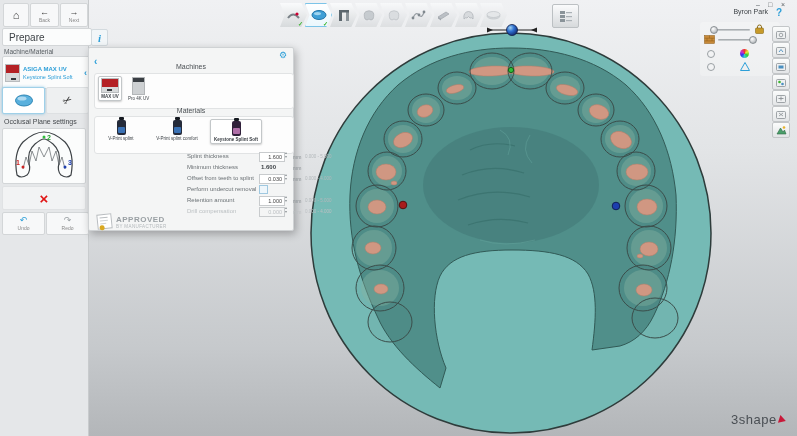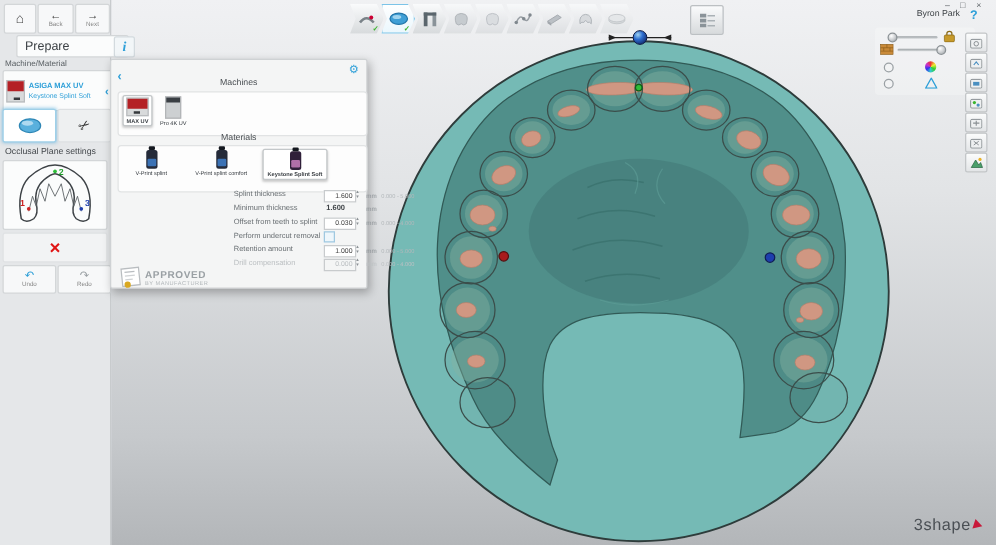--- a/index.html
+++ b/index.html
@@ -263,21 +263,21 @@
     </div>
     <div class="abs cellbtn" style="left:30px;top:3px;width:27px;height:22px;">
       <span class="navglyph">←</span>
       <span class="navlbl">Back</span>
     </div>
     <div class="abs cellbtn" style="left:60px;top:3px;width:26px;height:22px;">
       <span class="navglyph">→</span>
       <span class="navlbl">Next</span>
     </div>
 
-    <div class="abs paneltitle" style="left:13px;top:28px;width:82px;height:16px;">Prepare</div>
+    <div class="abs paneltitle" style="left:2px;top:28px;width:82px;height:16px;">Prepare</div>
 
     <div class="abs seclbl" style="left:4px;top:48px;">Machine/Material</div>
 
     <div class="abs machcard" style="left:2px;top:56px;width:82px;height:27px;">
       <div class="printer-red" style="width:13px;height:16px;flex:none;"></div>
       <div style="margin-left:3px;flex:1;">
         <div class="bluetxt" style="font-size:6px;font-weight:bold;">ASIGA MAX UV</div>
         <div class="bluetxt" style="font-size:5.5px;margin-top:2px;">Keystone Splint Soft</div>
       </div>
       <div class="bluetxt" style="font-size:9px;font-weight:bold;">‹</div>

